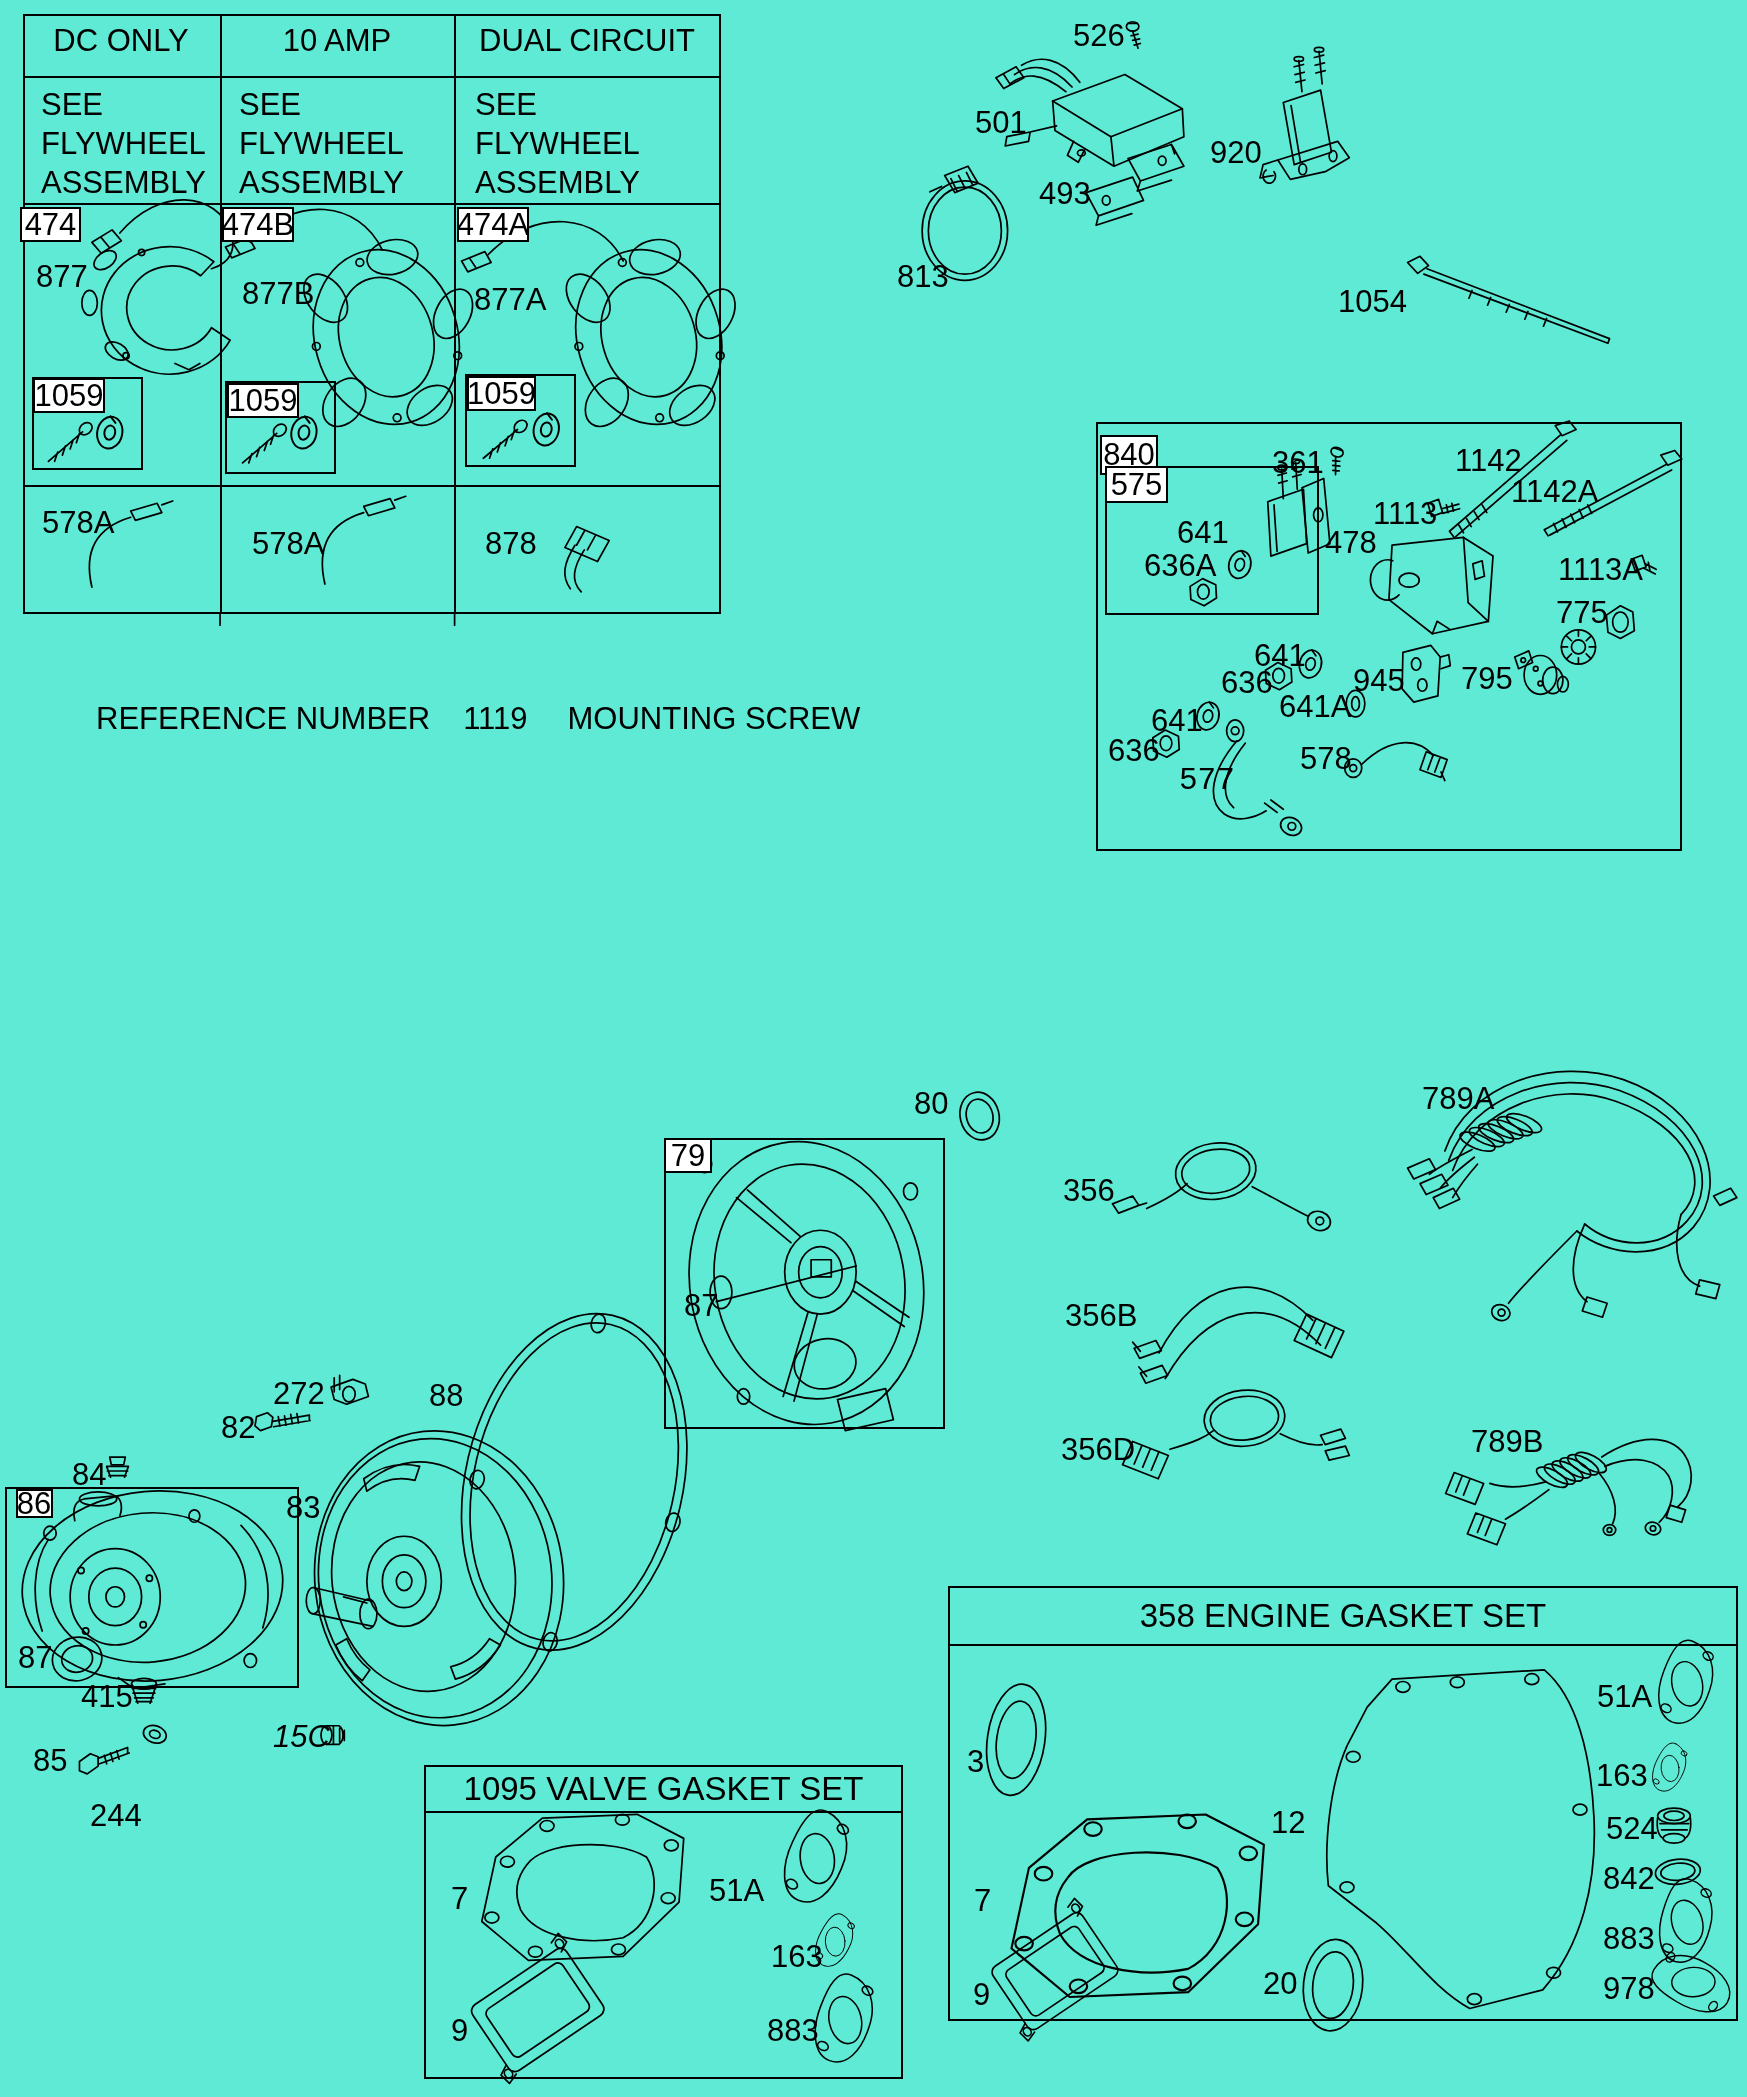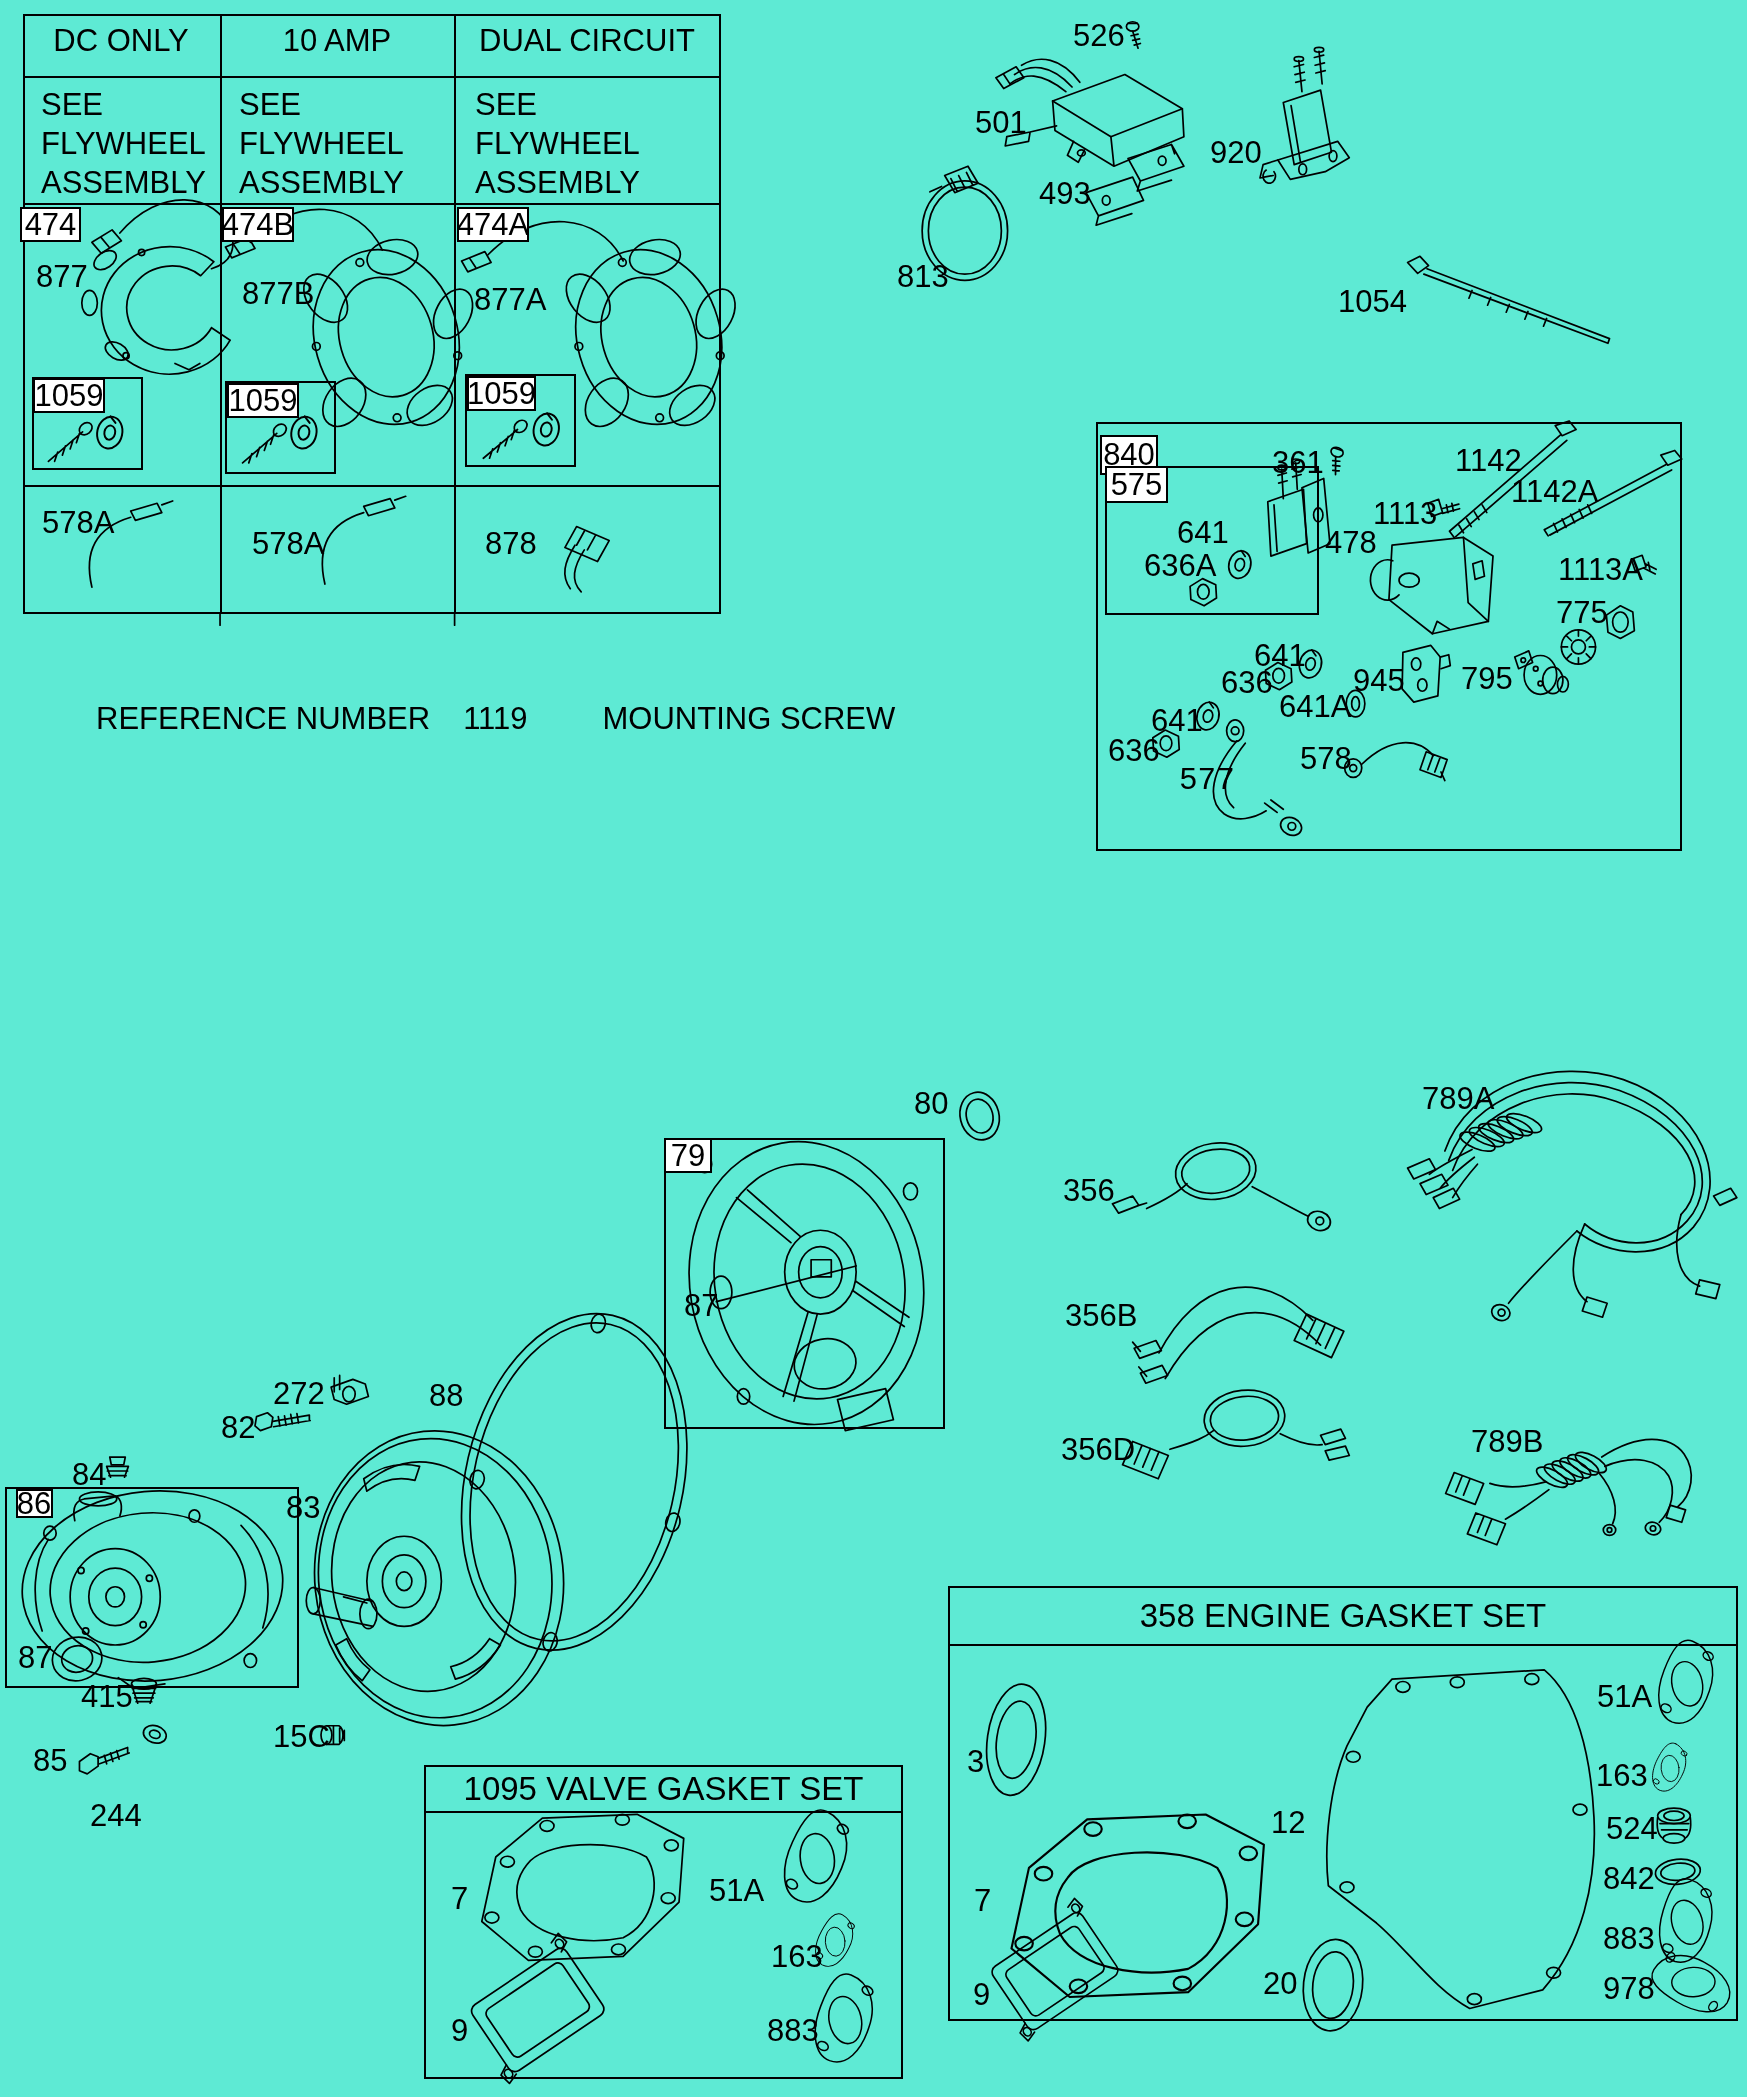--- a/index.html
+++ b/index.html
@@ -11,21 +11,21 @@
               font-size:31px;display:flex;align-items:center;justify-content:center;}
   .gbox{position:absolute;border:2.3px solid #000;}
   .setbox{position:absolute;border:2.3px solid #000;}
   .settitle{width:100%;border-bottom:2.3px solid #000;text-align:center;font-size:33px;
             display:flex;align-items:center;justify-content:center;}
   .tline{position:absolute;background:#000;}
   .thead{position:absolute;font-size:31px;transform:translateX(-50%);white-space:nowrap;}
   .tsee{position:absolute;font-size:31px;line-height:39px;white-space:pre-line;}
   .noteline{position:absolute;font-size:31px;white-space:nowrap;}
   .gap40{display:inline-block;margin-left:33px;}
-  .gap70{display:inline-block;margin-left:75px;}
+  .gap70{display:inline-block;margin-left:40px;}
 </style>
 </head>
 <body>
 
 <div id="page">
 
   <svg class="art" viewBox="0 0 2250 2700">
     <defs>
       <g id="g-washer">
           <ellipse rx="14" ry="18"></ellipse>
@@ -597,21 +597,21 @@
       <div class="plabel" style="left: 1061px; top: 1434px;">356D</div>
       <div class="plabel" style="left: 1471px; top: 1426px;">789B</div>
       <div class="plabel" style="left: 273px; top: 1378px;">272</div>
       <div class="plabel" style="left: 221px; top: 1412px;">82</div>
       <div class="plabel" style="left: 72px; top: 1459px;">84</div>
       <div class="plabel" style="left: 286px; top: 1492px;">83</div>
       <div class="plabel" style="left: 429px; top: 1380px;">88</div>
       <div class="plabel" style="left: 18px; top: 1642px;">87</div>
       <div class="plabel" style="left: 81px; top: 1681px;">415</div>
       <div class="plabel" style="left: 90px; top: 1800px;">244</div>
-      <div class="plabel" style="left: 273px; top: 1721px;">15C</div>
+      <div class="plabel" style="left: 273px; top: 1721px; font-style: italic;">15C</div>
       <div class="plabel" style="left: 33px; top: 1745px;">85</div>
       <div class="plabel" style="left: 451px; top: 1883px;">7</div>
       <div class="plabel" style="left: 709px; top: 1875px;">51A</div>
       <div class="plabel" style="left: 771px; top: 1941px;">163</div>
       <div class="plabel" style="left: 451px; top: 2015px;">9</div>
       <div class="plabel" style="left: 767px; top: 2015px;">883</div>
       <div class="plabel" style="left: 967px; top: 1746px;">3</div>
       <div class="plabel" style="left: 974px; top: 1885px;">7</div>
       <div class="plabel" style="left: 973px; top: 1979px;">9</div>
       <div class="plabel" style="left: 1271px; top: 1807px;">12</div>

